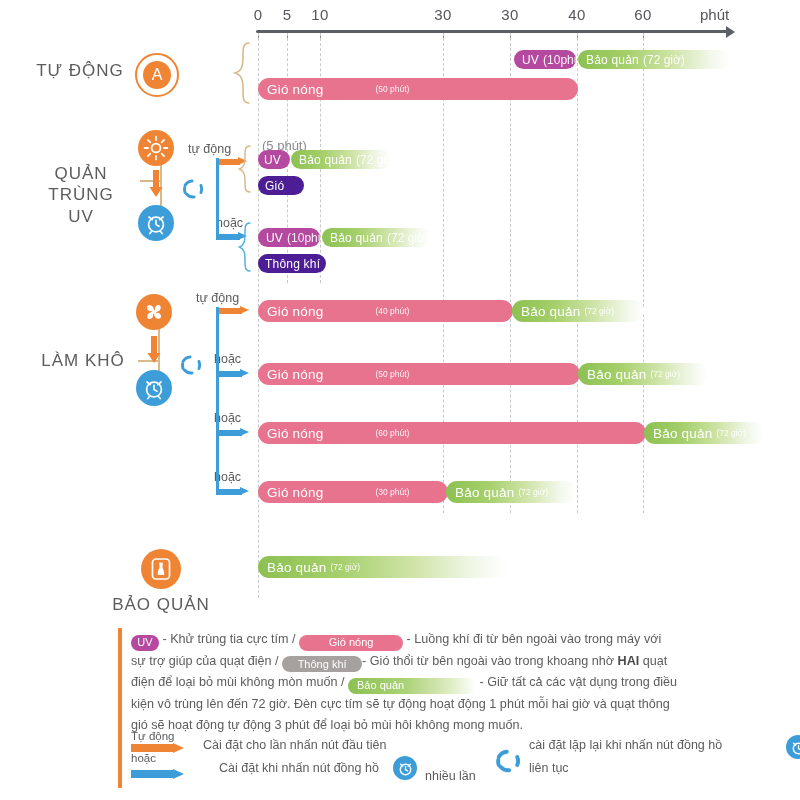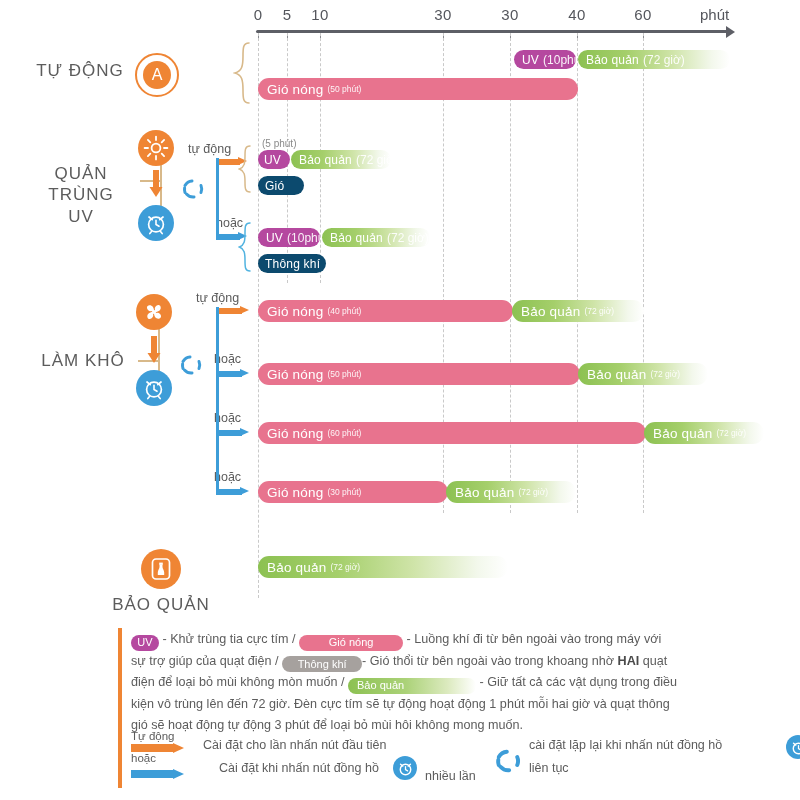--- a/index.html
+++ b/index.html
@@ -67,29 +67,29 @@
     position:absolute;height:22px;border-radius:11px;
     display:flex;align-items:center;box-sizing:border-box;
     padding:0 9px;color:#ffffff;white-space:nowrap;overflow:hidden;
   }
   .bar .nm{font-size:13.5px;letter-spacing:.2px;}
   .bar .sub{font-size:8.5px;margin-left:4px;opacity:.92;}
   .bar.sm{height:19px;border-radius:10px;padding:0 8px;}
   .bar.sm .nm{font-size:12px;}
   .bar.sm .sub{font-size:12px;}
 
-  .pink{background:#e8738e;}
+  .pink{background:#e8738e;gap:48px;}
   .purple{background:#b5489f;}
-  .grey{background:#0c4a6e;}
+  .grey{background:#4c1d95;}
   .green{
     background:linear-gradient(to right,#8cc152 0%,#a5cf6b 32%,#cfe4a8 62%,#f3f8ec 88%,#ffffff 100%);
   }
 
   .bar-note{
-    position:absolute;font-size:10px;color:#8a8a8a;white-space:nowrap;
+    position:absolute;font-size:13px;color:#8a8a8a;white-space:nowrap;
   }
 
   
   .brace{position:absolute;color:#d8b98a;font-weight:300;line-height:1;}
   .brace svg{display:block;}
   .ar-label{
     position:absolute;font-size:12.5px;color:#5b5b5b;white-space:nowrap;
   }
 
   

